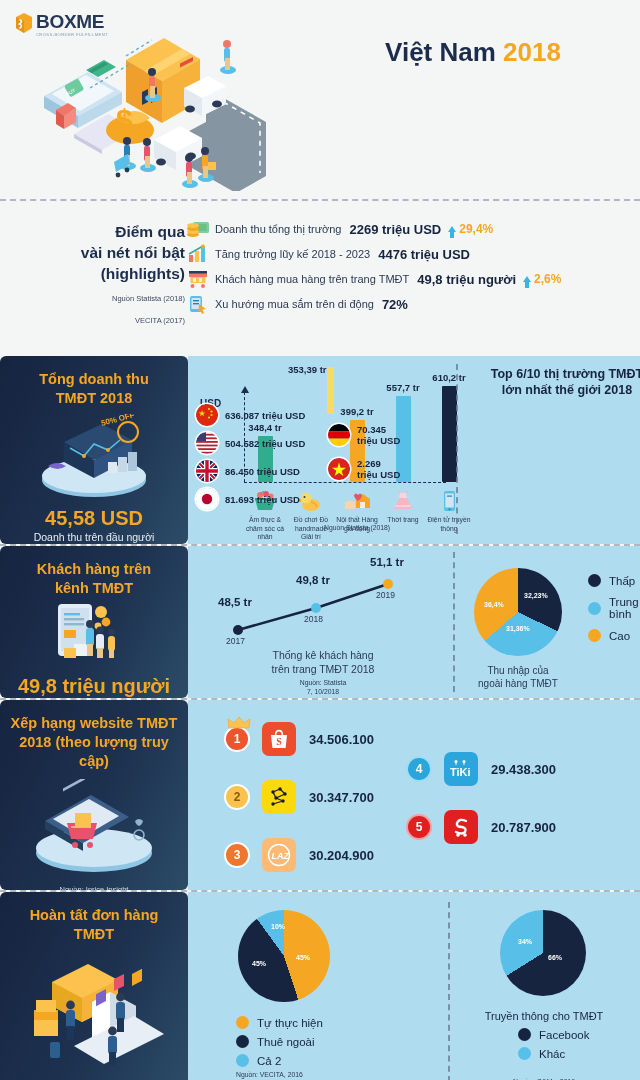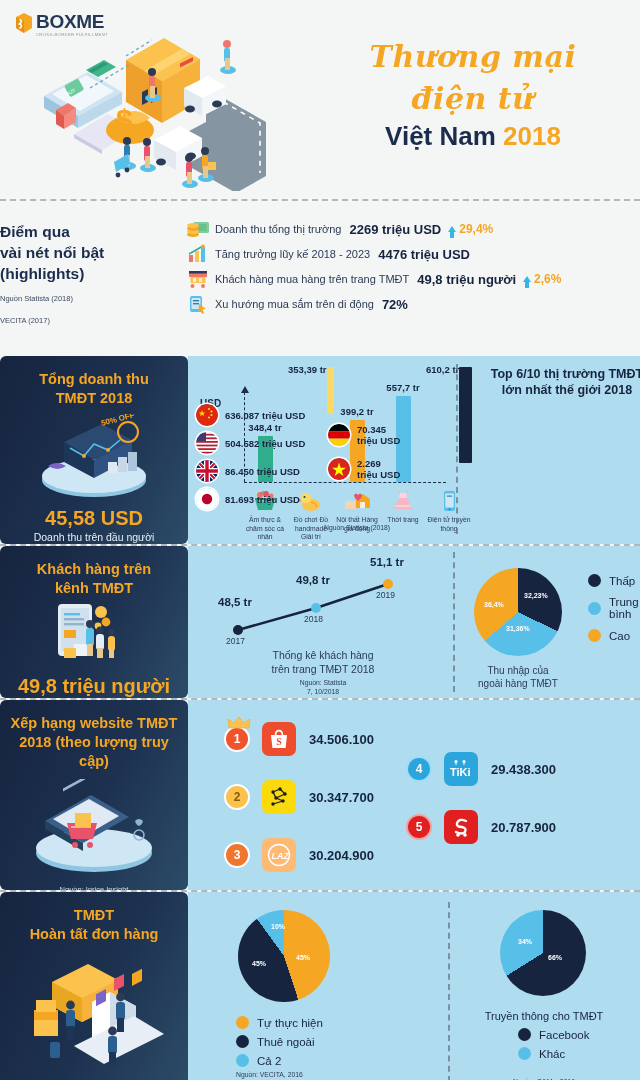--- a/index.html
+++ b/index.html
@@ -26,21 +26,21 @@
   .ht-line1 { font-size: 28px; font-weight: bold; color: #1c2c4c; line-height: 34px; letter-spacing: -.5px; }
   .ht-script { font-family: "DejaVu Serif", serif; font-style: italic; font-size: 30px; color: #f5a623;
                line-height: 42px; letter-spacing: .5px; font-weight: bold; }
   .ht-line3 { font-size: 26px; font-weight: bold; color: #1c2c4c; line-height: 32px; }
   .ht-year { color: #f5a623; }
 
   .dash-h { height: 0; border-top: 2px dashed #9aa3b0; opacity: .75; }
 
   
   .highlights { height: 155px; background: #f4f6f5; display: flex; padding: 12px 0 0 0; }
-  .hl-left { width: 185px; text-align: left; padding-top: 8px; }
+  .hl-left { width: 185px; text-align: right; padding-top: 8px; }
   .hl-title { font-size: 15.5px; font-weight: bold; color: #1c2c4c; line-height: 21px; }
   .hl-src { font-size: 7.5px; color: #3c4a63; line-height: 10px; margin-top: 10px; }
   .hl-right { flex: 1; padding-top: 4px; }
   .hl-row { display: flex; align-items: center; height: 24px; margin-bottom: 1px; }
   .hl-ico { width: 26px; height: 22px; flex: 0 0 26px; display: flex; align-items: center; justify-content: center; }
   .hl-label { font-size: 11px; color: #2b3a55; margin-left: 4px; white-space: nowrap; }
   .hl-value { font-size: 13px; font-weight: bold; color: #16243f; margin-left: 8px; white-space: nowrap; }
   .hl-delta { font-size: 12px; font-weight: bold; color: #f5a623; margin-left: 7px; display: flex; align-items: center; }
   .arrow-up { display: inline-block; width: 0; height: 0; margin-right: 3px;
               border-left: 4px solid transparent; border-right: 4px solid transparent; border-bottom: 6px solid #36b6e8; position: relative; }
@@ -229,21 +229,20 @@
           <rect x="178" y="136" width="8" height="8" fill="#fbc34d"></rect>
         </g>
 
         <path d="M84 136 L98 128 L100 138 L86 146 Z" fill="#58bfe8"></path>
         <circle cx="88" cy="149" r="2.4" fill="#2b3a55"></circle>
         <circle cx="97" cy="144" r="2.4" fill="#2b3a55"></circle>
       </svg>
     </div>
 
     <div class="header-title">
-      <div class="ht-script">Thương mại điện tử</div>
       <div class="ht-line3">
         <span>Việt Nam</span>
         <span class="ht-year">2018</span>
       </div>
     </div>
   </div>
 
   <div class="dash-h"></div>
 
   <div class="highlights">
@@ -421,21 +420,21 @@
               <path d="M11 4 L17 4 L18 9 L10 9 Z" fill="#fbd3db"></path>
               <path d="M10 9 L18 9 L23 20 L5 20 Z" fill="#f7b6c4"></path>
               <path d="M11 4 L9 2 M17 4 L19 2" stroke="#f7b6c4" stroke-width="1.4"></path>
               <path d="M6.5 17 L21.5 17" stroke="#fff" stroke-width="1" opacity=".7"></path>
             </svg>
           </div>
           <div class="bar-cat">Thời trang</div>
         </div>
 
         <div class="bar-col" style="left:232px;top:0;height:175px;">
-          <div style="height:118px;display:flex;justify-content:flex-end;">
+          <div style="height:118px;display:flex;flex-direction:column;justify-content:flex-end;">
             <div class="bar-val">610,2 tr</div>
             <div class="bar" style="height:96px;background:#16243f;"></div>
           </div>
           <div class="bar-ico">
             <svg width="28" height="24" viewBox="0 0 28 24">
               <rect x="9" y="2" width="11" height="20" rx="2" fill="#58bfe8"></rect>
               <rect x="10.3" y="4.5" width="8.4" height="14" fill="#cfe7f5"></rect>
               <rect x="12" y="6.5" width="5" height="1.2" fill="#2b7fb5"></rect>
               <circle cx="14.5" cy="20.3" r="1" fill="#2b7fb5"></circle>
             </svg>
@@ -764,22 +763,22 @@
         <span class="rank-val">20.787.900</span>
       </div>
 
     </div>
   </div>
 
   <div class="dash-h"></div>
 
   <div class="section sec4">
     <div class="panel-dark">
+      <div class="panel-title">Hoàn tất đơn hàng</div>
       <div class="panel-title">TMĐT</div>
-      <div class="panel-title">Hoàn tất đơn hàng</div>
       <div style="margin:10px auto 0;">
         <svg width="160" height="118" viewBox="0 0 160 118">
           <path d="M38 28 L74 10 L104 26 L104 50 L68 68 L38 52 Z" fill="#fbc34d"></path>
           <path d="M38 28 L38 52 L68 68 L68 44 Z" fill="#e8a721"></path>
           <path d="M68 44 L104 26 L104 50 L68 68 Z" fill="#f7b23c"></path>
           <path d="M96 38 L122 52 L122 70 L96 84 Z" fill="#e8eef5"></path>
           <path d="M78 48 L96 38 L96 84 L78 94 Z" fill="#fff"></path>
           <path d="M96 38 L122 52 L122 70 L96 84 Z" fill="#cfdce8"></path>
           <ellipse cx="86" cy="92" rx="7" ry="4.6" fill="#2b3a55"></ellipse>
           <ellipse cx="116" cy="76" rx="7" ry="4.6" fill="#2b3a55"></ellipse>

